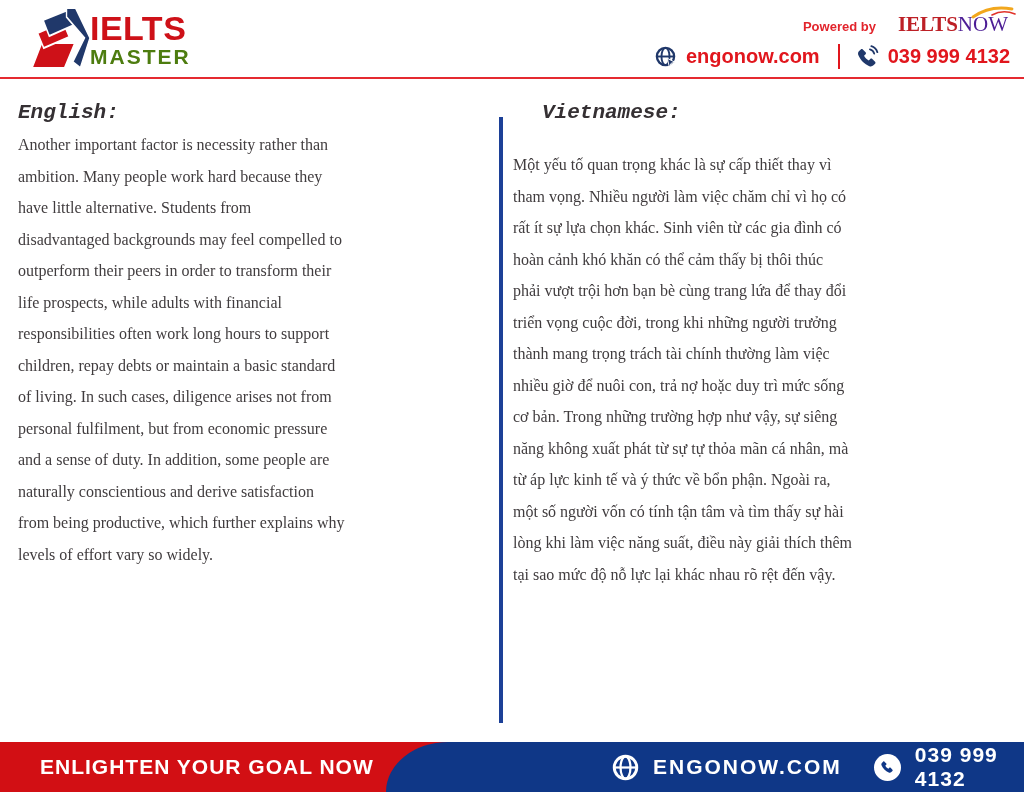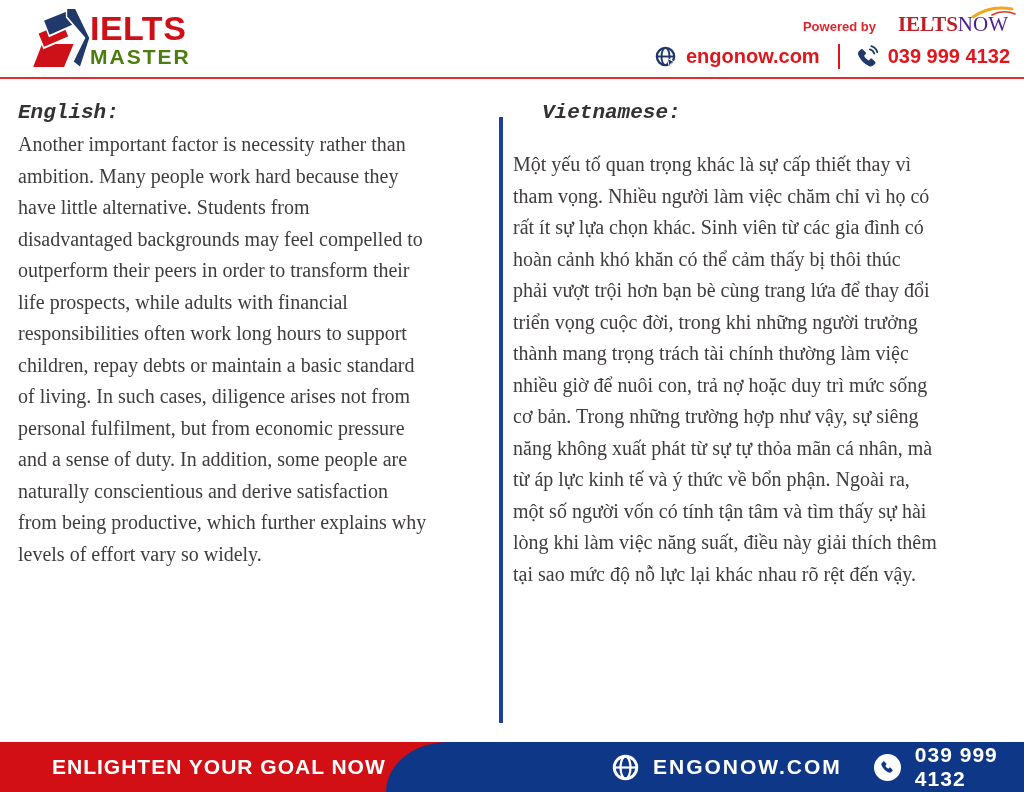--- a/index.html
+++ b/index.html
@@ -37,31 +37,31 @@
     position:absolute; top:101px;
     font-family:Liberation Mono, monospace;
     font-style:italic; font-weight:700;
     font-size:21px; color:#353033;
   }
   .col-heading.en { left:18px; }
   .col-heading.vn { left:542px; }
   .col-body {
     position:absolute; top:129px;
     font-family:"Liberation Serif", serif;
-    font-size:20px; line-height:31.5px;
+    font-size:16px; line-height:31.5px;
     color:#403c3e; white-space:pre; overflow:hidden;
   }
   .col-body.en { left:18px;  width:484px; height:450px; }
   .col-body.vn { left:513px; width:503px; height:450px;margin-top:20px; }
   .col-divider { position:absolute; left:499px; top:117px; width:4px; height:606px; background:#1c4097; }
 
   
   .footer-red {
     position:absolute; left:0; top:742px; width:455px; height:50px;
-    background:#d20f14; display:flex; align-items:center; padding-left:52px;
+    background:#d20f14; display:flex; align-items:center; padding-left:40px;
   }
   .footer-slogan { font-size:21px; font-weight:700; color:#ffffff; letter-spacing:1px; }
   .footer-blue {
     position:absolute; left:386px; top:742px; width:638px; height:50px;
     background:#0f3787; border-top-left-radius:62px 50px;
     display:flex; align-items:center; padding-left:226px;
   }
   .footer-blue .icon { width:27px; height:27px; flex:0 0 auto; }
   .footer-site  { font-size:21px; font-weight:700; color:#ffffff; letter-spacing:2px; margin-left:14px; }
   .footer-phone-wrap { margin-left:32px; width:27px; height:27px; background:#ffffff; border-radius:50%;

